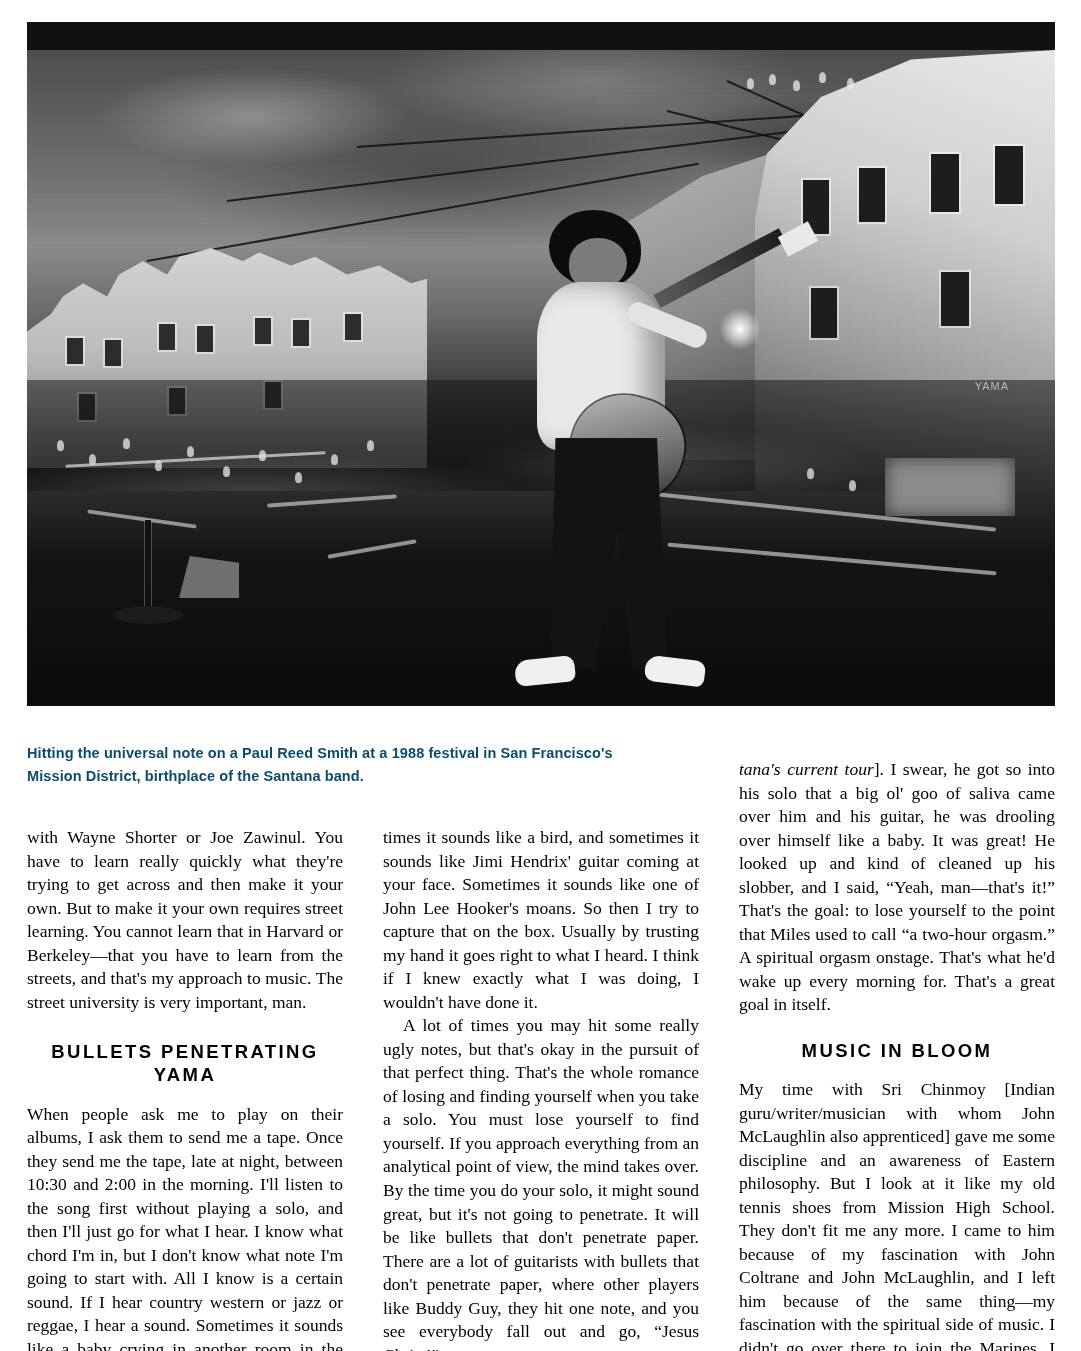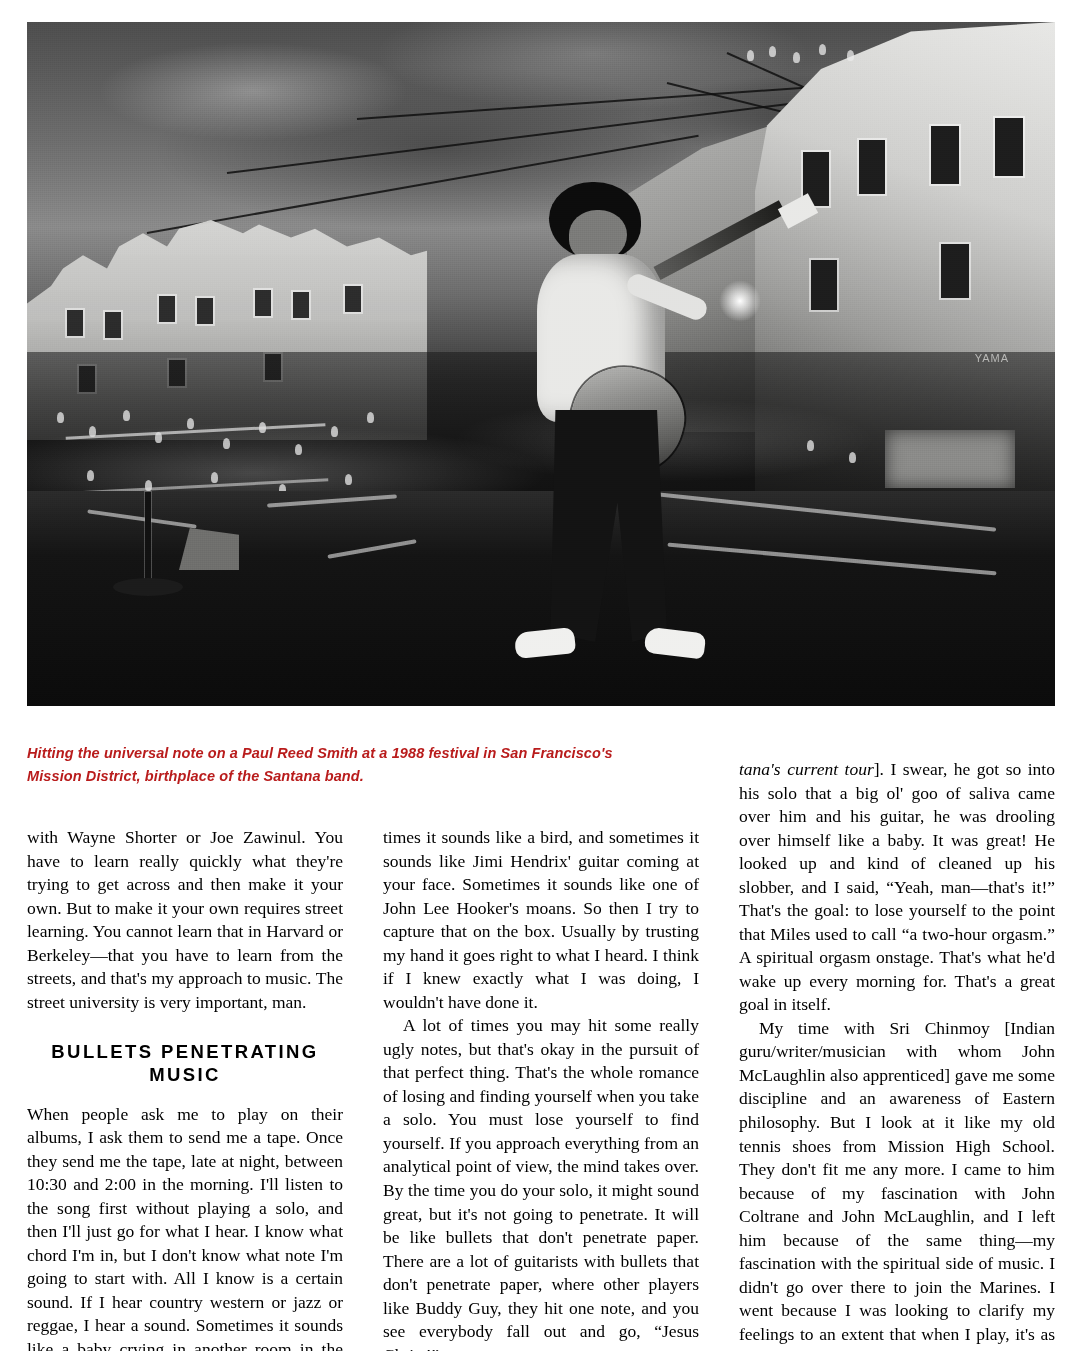--- a/index.html
+++ b/index.html
@@ -32,20 +32,21 @@
     height: 684px;
     background: #111;
     overflow: hidden;
   }
   .photo {
     position: absolute;
     inset: 0;
     
     background:
       linear-gradient(180deg, #4d4d4d 0%, #6e6e6e 18%, #8a8a8a 30%, #6b6b6b 40%, #3a3a3a 52%, #232323 62%, #1a1a1a 100%);
+    margin-top: 28px;
   }
   
   .photo .grain {
     position: absolute;
     inset: 0;
     background-image:
       repeating-linear-gradient(0deg, rgba(255,255,255,0.030) 0px, rgba(255,255,255,0.030) 1px, rgba(0,0,0,0.030) 1px, rgba(0,0,0,0.030) 2px),
       repeating-linear-gradient(90deg, rgba(255,255,255,0.022) 0px, rgba(255,255,255,0.022) 1px, rgba(0,0,0,0.022) 1px, rgba(0,0,0,0.022) 2px);
     mix-blend-mode: overlay;
     opacity: .55;
@@ -207,22 +208,21 @@
   .caption {
     position: absolute;
     left: 27px;
     top: 742px;
     width: 600px;
     font-family: "Liberation Sans", sans-serif;
     font-weight: bold;
     font-size: 14.5px;
     line-height: 1.62;
     letter-spacing: .1px;
-    color: #b91c1c;
-    font-style: italic;
+    color: #0c4a6e;
   }
 
   
   .cols {
     position: absolute;
     left: 27px;
     top: 826px;
     width: 1028px;
     height: 520px;
     display: flex;
@@ -356,29 +356,30 @@
       <div class="grain"></div>
     </div>
   </div>
 
   <div class="caption">Hitting the universal note on a Paul Reed Smith at a 1988 festival in San Francisco's Mission District, birthplace of the Santana band.</div>
 
   <div class="cols">
 
     <div class="col col-1">
       <p>with Wayne Shorter or Joe Zawinul. You have to learn really quickly what they're trying to get across and then make it your own. But to make it your own requires street learning. You cannot learn that in Harvard or Berkeley—that you have to learn from the streets, and that's my approach to music. The street university is very important, man.</p>
-      <h2>BULLETS PENETRATING MUSIC</h2>
+      <h2>BULLETS PENETRATING YAMA</h2>
       <p>When people ask me to play on their albums, I ask them to send me a tape. Once they send me the tape, late at night, between 10:30 and 2:00 in the morning. I'll listen to the song first without playing a solo, and then I'll just go for what I hear. I know what chord I'm in, but I don't know what note I'm going to start with. All I know is a certain sound. If I hear country western or jazz or reggae, I hear a sound. Sometimes it sounds like a baby crying in another room in the back of your mind. Some-</p>
     </div>
 
     <div class="col col-2">
       <p>times it sounds like a bird, and sometimes it sounds like Jimi Hendrix' guitar coming at your face. Sometimes it sounds like one of John Lee Hooker's moans. So then I try to capture that on the box. Usually by trusting my hand it goes right to what I heard. I think if I knew exactly what I was doing, I wouldn't have done it.</p>
       <p>A lot of times you may hit some really ugly notes, but that's okay in the pursuit of that perfect thing. That's the whole romance of losing and finding yourself when you take a solo. You must lose yourself to find yourself. If you approach everything from an analytical point of view, the mind takes over. By the time you do your solo, it might sound great, but it's not going to penetrate. It will be like bullets that don't penetrate paper. There are a lot of guitarists with bullets that don't penetrate paper, where other players like Buddy Guy, they hit one note, and you see everybody fall out and go, “Jesus Christ!”</p>
 
     </div>
 
     <div class="col col-3">
       <p><em>tana's current tour</em><span>]. I swear, he got so into his solo that a big ol' goo of saliva came over him and his guitar, he was drooling over himself like a baby. It was great! He looked up and kind of cleaned up his slobber, and I said, “Yeah, man—that's it!” That's the goal: to lose yourself to the point that Miles used to call “a two-hour orgasm.” A spiritual orgasm onstage. That's what he'd wake up every morning for. That's a great goal in itself.</span></p>
+      <h2 class="tight">MUSIC IN BLOOM</h2>
       <p>My time with Sri Chinmoy [Indian guru/writer/musician with whom John McLaughlin also apprenticed] gave me some discipline and an awareness of Eastern philosophy. But I look at it like my old tennis shoes from Mission High School. They don't fit me any more. I came to him because of my fascination with John Coltrane and John McLaughlin, and I left him because of the same thing—my fascination with the spiritual side of music. I didn't go over there to join the Marines. I went because I was looking to clarify my feelings to an extent that when I play, it's as significant as a flower. Be-</p>
     </div>
 
   </div>
 </div>
 
 </body></html>

